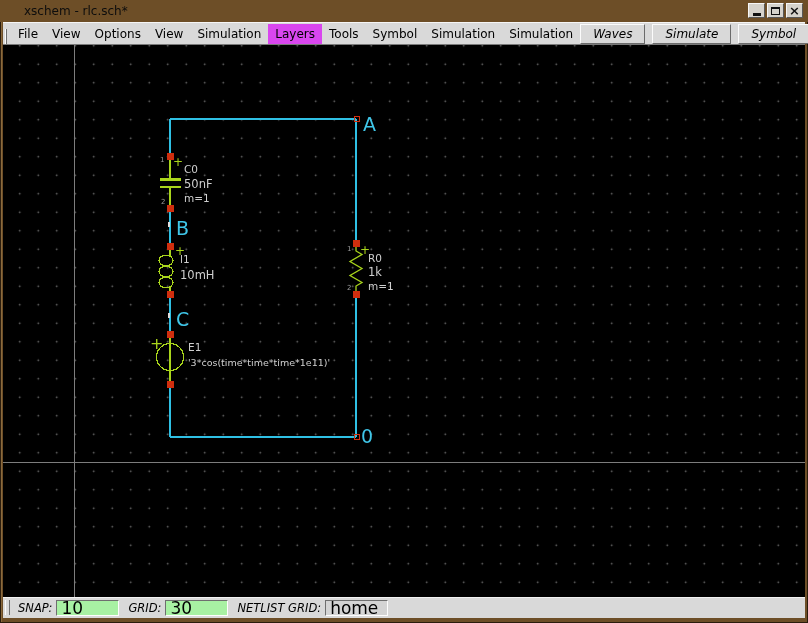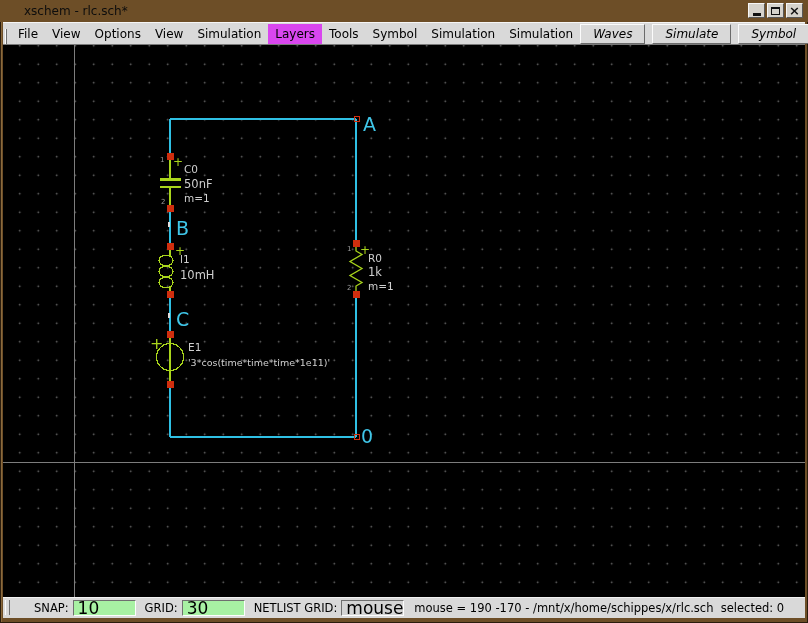--- a/index.html
+++ b/index.html
@@ -19,21 +19,21 @@
   .menu-item{padding:3px 7px;white-space:nowrap;}
   .menu-item.active{background:#d946ef;}
   .menu-spacer{flex:1;}
   .toolbtn{font-family:"DejaVu Sans",sans-serif;font-size:12px;color:#000;background:#d9d9d9;border:1px solid;border-color:#fbfbfb #6b6b6b #6b6b6b #fbfbfb;padding:2px 12px;margin-right:7px;white-space:nowrap;font-style:italic;}
   .help-label{padding:2px 6px 2px 2px;margin-right:2px;white-space:nowrap;}
   
   .canvas{position:absolute;top:45px;left:3px;right:3px;height:552px;background:#000;background-image:radial-gradient(circle,#757575 0.7px,transparent 1.1px);background-size:18.5px 18.5px;background-position:7.5px 10px;}
   .canvas svg{position:absolute;top:0;left:0;}
   
   .statusbar{position:absolute;top:597px;left:3px;right:3px;height:21px;background:#d9d9d9;box-shadow:inset 0 1px 0 #f2f2f2;display:flex;align-items:center;font-size:11.5px;color:#000;box-sizing:border-box;}
-  .sb-label{margin:0 4px 0 20px;white-space:nowrap;}
+  .sb-label{margin:0 4px 0 4px;white-space:nowrap;font-style:italic;}
   .entry{display:inline-block;height:16px;line-height:15px;padding-left:4px;box-sizing:border-box;border:1px solid;border-color:#6f6f6f #fdfdfd #fdfdfd #6f6f6f;font-size:17px;overflow:hidden;white-space:nowrap;}
   .entry.green{background:#a8f1a3;width:63px;}
   .entry.gray{background:#d4d4d4;width:63px;}
   .sb-info{margin-left:10px;white-space:pre;}
   text{font-family:"DejaVu Sans",sans-serif;}
   .lbl{fill:#cfcfcf;font-size:10.5px;}
   .pinnum{fill:#9a9a9a;font-size:7px;}
   .net{fill:#3fc6e8;font-size:19px;}
   .plus{fill:#a9d51c;font-size:12px;}
 </style>
@@ -157,17 +157,16 @@
     </svg>
   </div>
 
   <div class="statusbar">
     <div class="gripper"></div>
     <span class="sb-label">SNAP:</span>
     <span class="entry green">10</span>
     <span class="sb-label" style="margin-left:9px">GRID:</span>
     <span class="entry green">30</span>
     <span class="sb-label" style="margin-left:9px">NETLIST GRID:</span>
-    <span class="entry gray">mouse</span>
-    <span class="sb-info">mouse = 190 -170 - /mnt/x/home/schippes/x/rlc.sch  selected: 0</span>
+    <span class="entry gray">home</span>
   </div>
 
 </div>
 
 </body></html>

